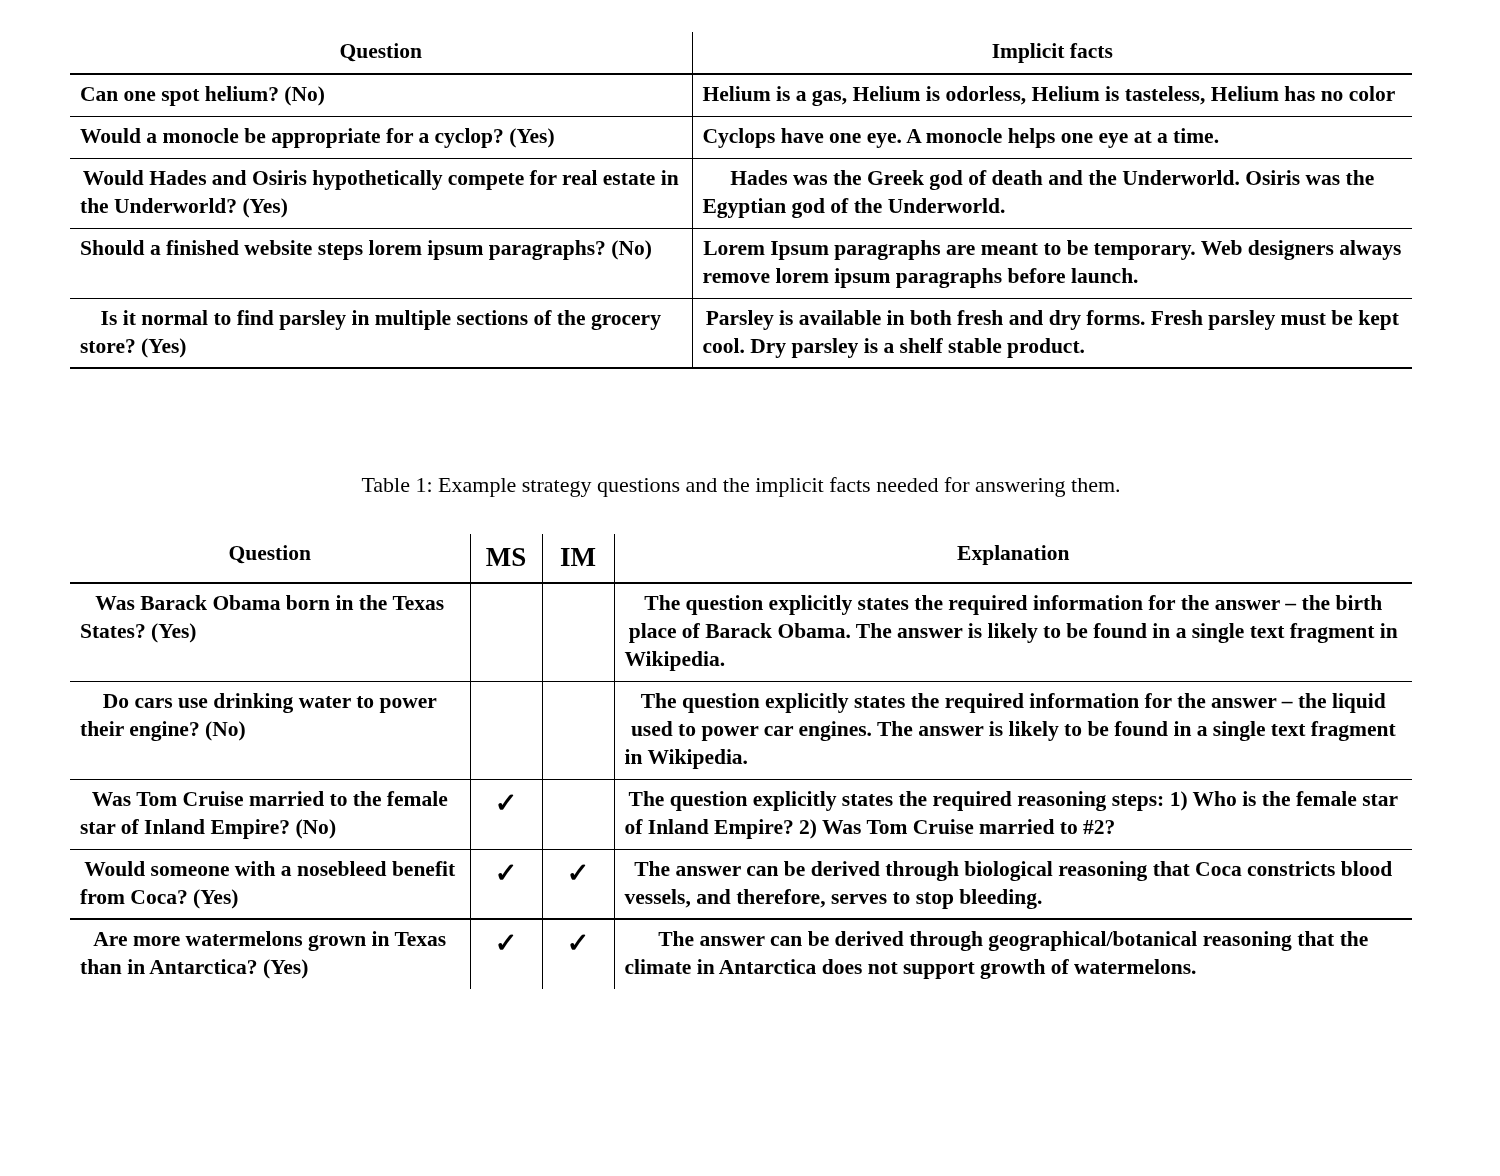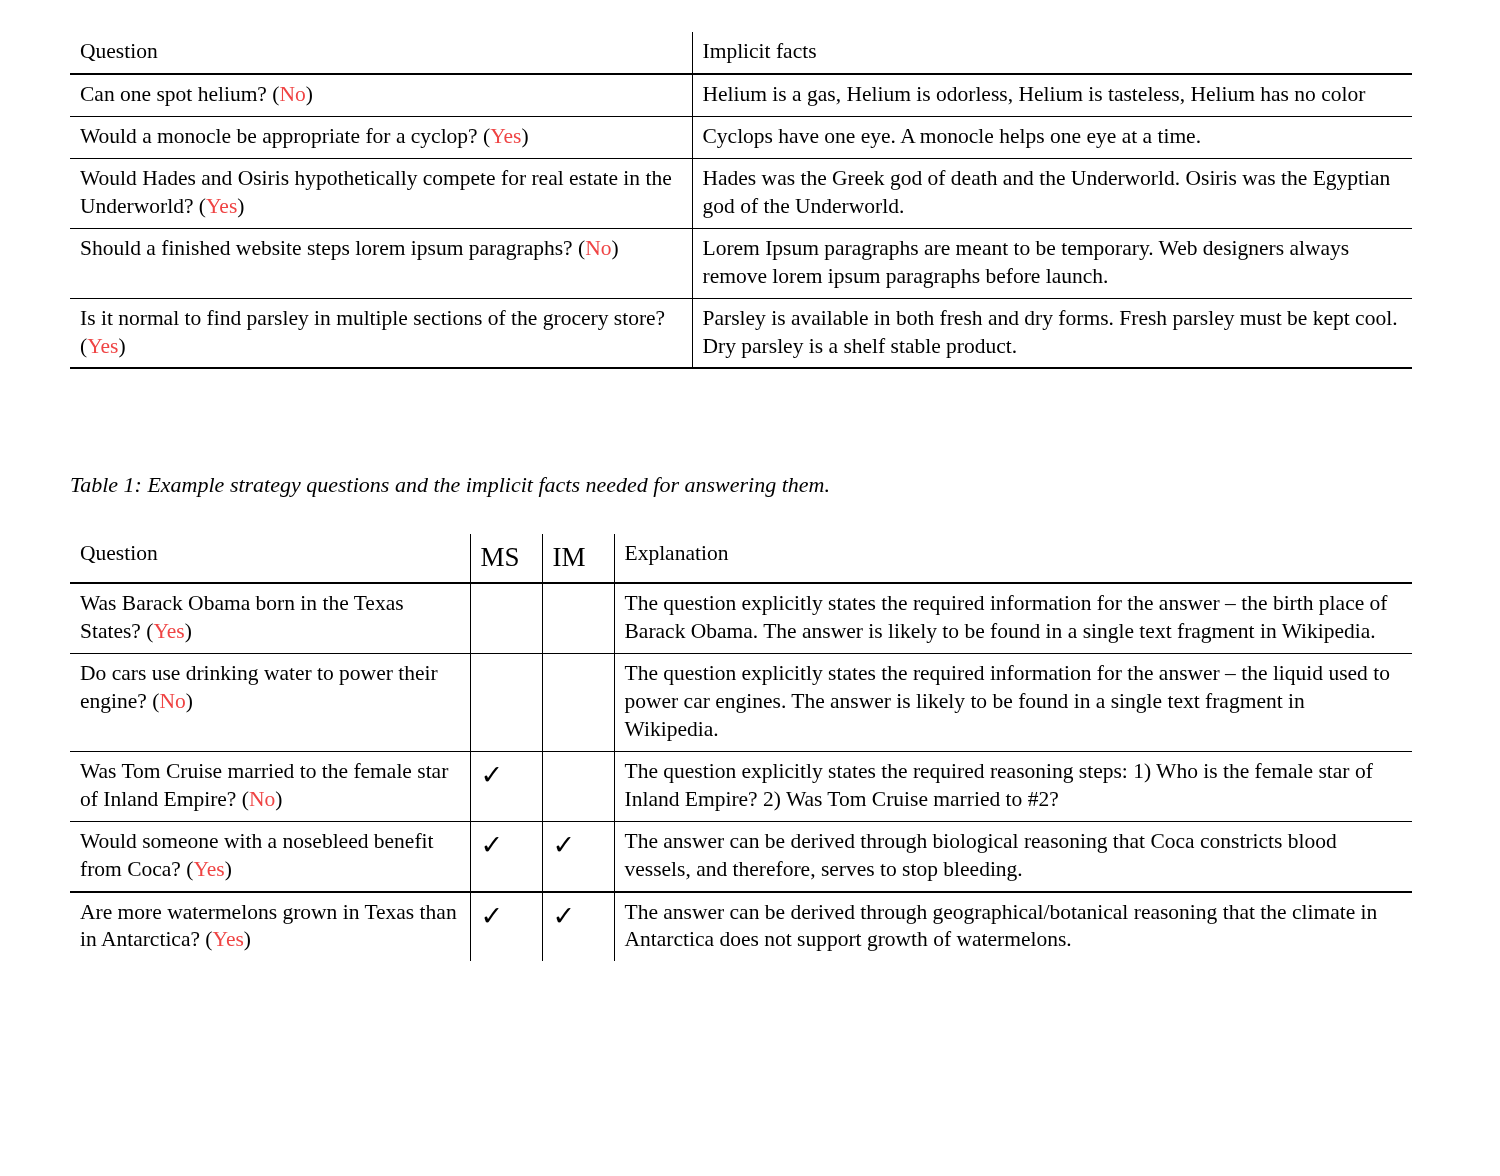--- a/index.html
+++ b/index.html
@@ -25,37 +25,36 @@
   table.paper-table {
     border-collapse: collapse;
     table-layout: fixed;
     font-size: 21.5px;
     line-height: 1.30;
   }
   table.paper-table td,
   table.paper-table th {
     padding: 6px 10px 7px 10px;
     vertical-align: top;
-    font-weight: normal;
-    text-align: left;
+    font-weight: bold;
+    text-align: center;
   }
   .rule-top   { border-top: 2.2px solid #000; }
   .rule-mid   { border-top: 1.3px solid #000; }
   .rule-bot   { border-bottom: 2.2px solid #000; }
   .vline      { border-left: 1.1px solid #000; }
 
   .just { text-align: justify; text-align-last: left; }
-  .ans  { color: #ef4444; }
+  .ans  { color: #000000; }
   .ck   { text-align: center; font-size: 27px; padding-top: 7px; }
 
   .caption {
     font-size: 22px;
-    text-align: left;
+    text-align: center;
     line-height: 1.35;
-    font-style: italic;
   }
 
   
   #table1-block {
     position: absolute;
     left: 70px;
     top: 32px;
     width: 1342px;
   }
   #table1 { width: 1342px; }

